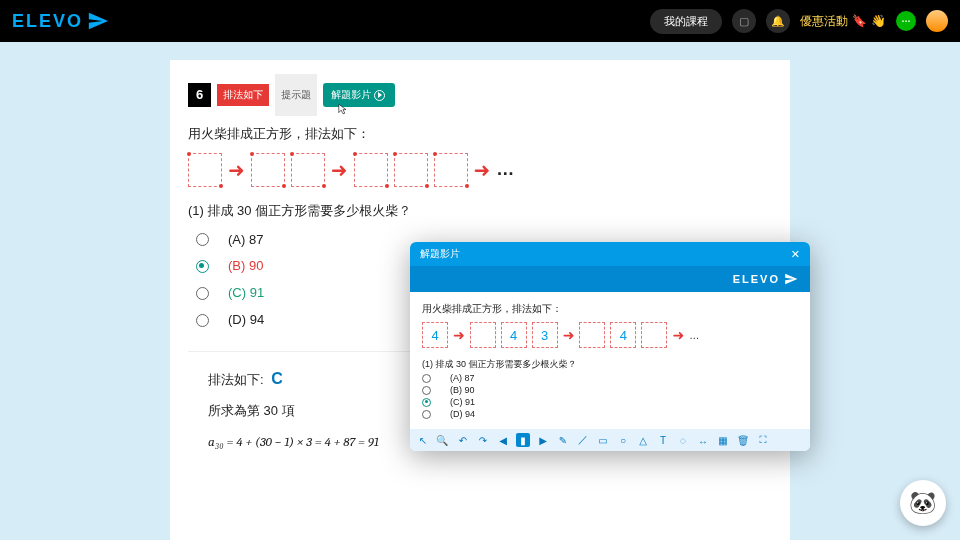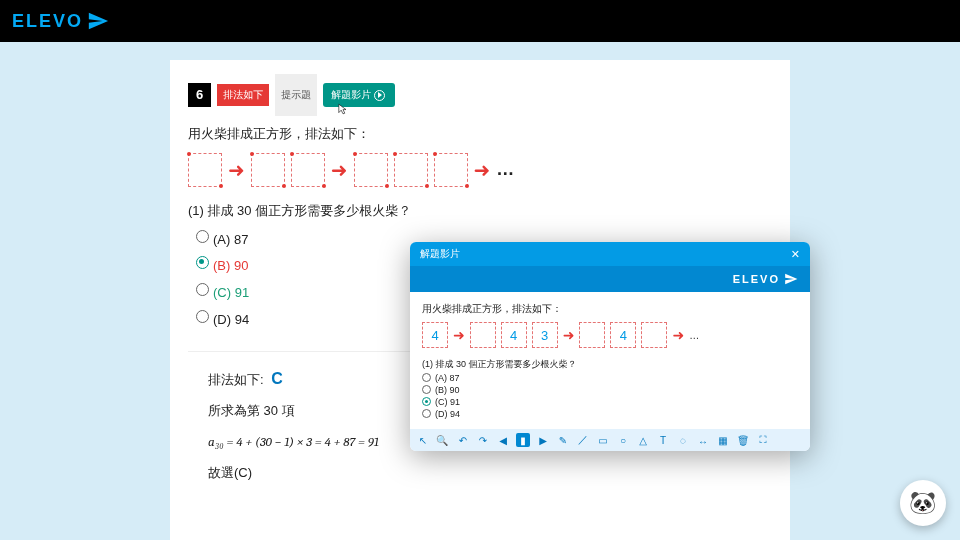--- a/index.html
+++ b/index.html
@@ -25,21 +25,21 @@
   .play-ic::after{content:"";border-left:4px solid #fff;border-top:3px solid transparent;border-bottom:3px solid transparent;margin-left:1px}
   .cursor{position:absolute;left:14px;top:18px;width:12px;height:16px}
   .sticks-row{display:flex;align-items:center;gap:6px;margin:8px 0 14px 0}
   .sq{width:34px;height:34px;border:1px dashed #e57373;position:relative}
   .sq::before,.sq::after{content:"";position:absolute;width:4px;height:4px;background:#e53935;border-radius:50%}
   .sq::before{left:-2px;top:-2px}
   .sq::after{right:-2px;bottom:-2px}
   .arrow-r{color:#e53935;font-size:20px}
   .dots{font-size:18px;font-weight:700;letter-spacing:3px}
   .opts{margin:8px 0 20px 8px}
-  .opt{display:flex;align-items:flex-start;gap:4px;margin:6px 0;font-size:13px}
+  .opt{display:flex;align-items:center;gap:19px;margin:6px 0;font-size:13px}
   .radio{width:13px;height:13px;border:1.5px solid #666;border-radius:50%;display:inline-block;position:relative}
   .radio.sel{border-color:#009688}
   .radio.sel::after{content:"";position:absolute;left:2px;top:2px;width:5px;height:5px;border-radius:50%;background:#009688}
   .red{color:#e53935}.green{color:#1b9e77}
   .ans-block{border-top:1px solid #eee;padding-top:14px;margin-top:10px;padding-left:20px}
   .ans-lbl .big{color:#0277bd;font-weight:700;font-size:16px;margin-left:4px}
   .formula{font-family:Cambria,serif;font-style:italic;margin:10px 0}
   
   .modal{position:absolute;right:150px;top:200px;width:400px;background:#fff;border-radius:6px;box-shadow:0 6px 30px rgba(0,0,0,.35);overflow:hidden;font-size:10px}
   .modal-hd{background:#039be5;color:#fff;padding:5px 10px;display:flex;align-items:center;font-size:10px}
@@ -59,20 +59,32 @@
 </head>
 <body>
 
 <div class="topbar">
   <div class="logo">
     <span>ELEVO</span>
     <svg viewBox="0 0 24 24">
         <path fill="#03a9f4" d="M2 21l21-9L2 3v7l15 2-15 2z"></path>
       </svg>
   </div>
+  <div class="top-right">
+    <div class="pill">我的課程</div>
+    <div class="ic-circle">▢</div>
+    <div class="ic-circle">🔔</div>
+    <div class="promo">
+      <span>優惠活動</span>
+      <span>🔖</span>
+      <span>👋</span>
+    </div>
+    <div class="line-ic">⋯</div>
+    <div class="avatar"></div>
+  </div>
 </div>
 
 <div class="stage">
   <div class="card">
     <div class="qrow">
       <span class="qnum">6</span>
       <span class="wrong">排法如下</span>
       <span class="gray-pill">提示題</span>
       <span class="expl-btn">
         <span>解題影片</span>
@@ -115,21 +127,20 @@
         </div>
       </div>
 
     <div class="ans-block">
       <div class="ans-lbl">
         <span>排法如下:</span>
         <span class="big">C</span>
       </div>
       <div style="margin-top:10px">所求為第 30 項</div>
       <div class="formula">a₃₀ = 4 + (30 − 1) × 3 = 4 + 87 = 91</div>
-      <div>故選(C)</div>
     </div>
   </div>
 
   <div class="modal">
     <div class="modal-hd">
       <span>解題影片</span>
       <span class="close-x">✕</span>
     </div>
     <div class="brandbar">
       <span>ELEVO</span>

